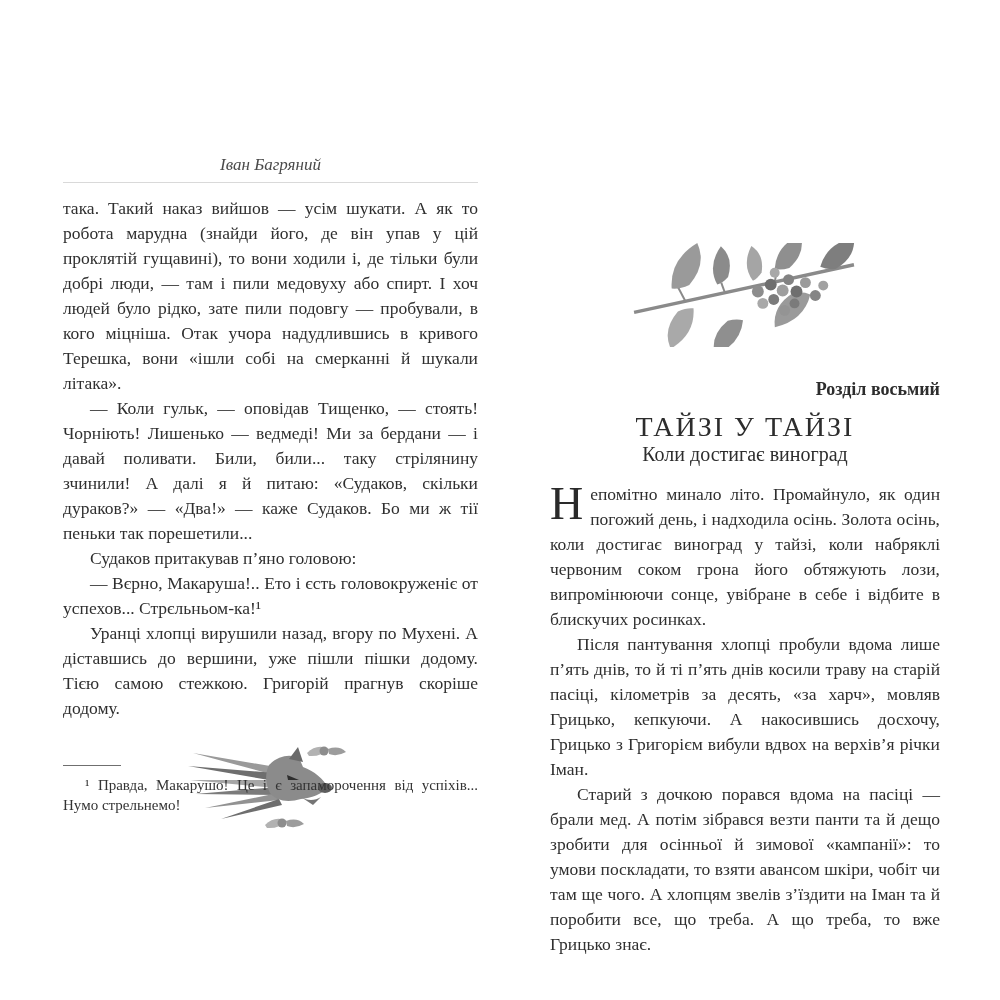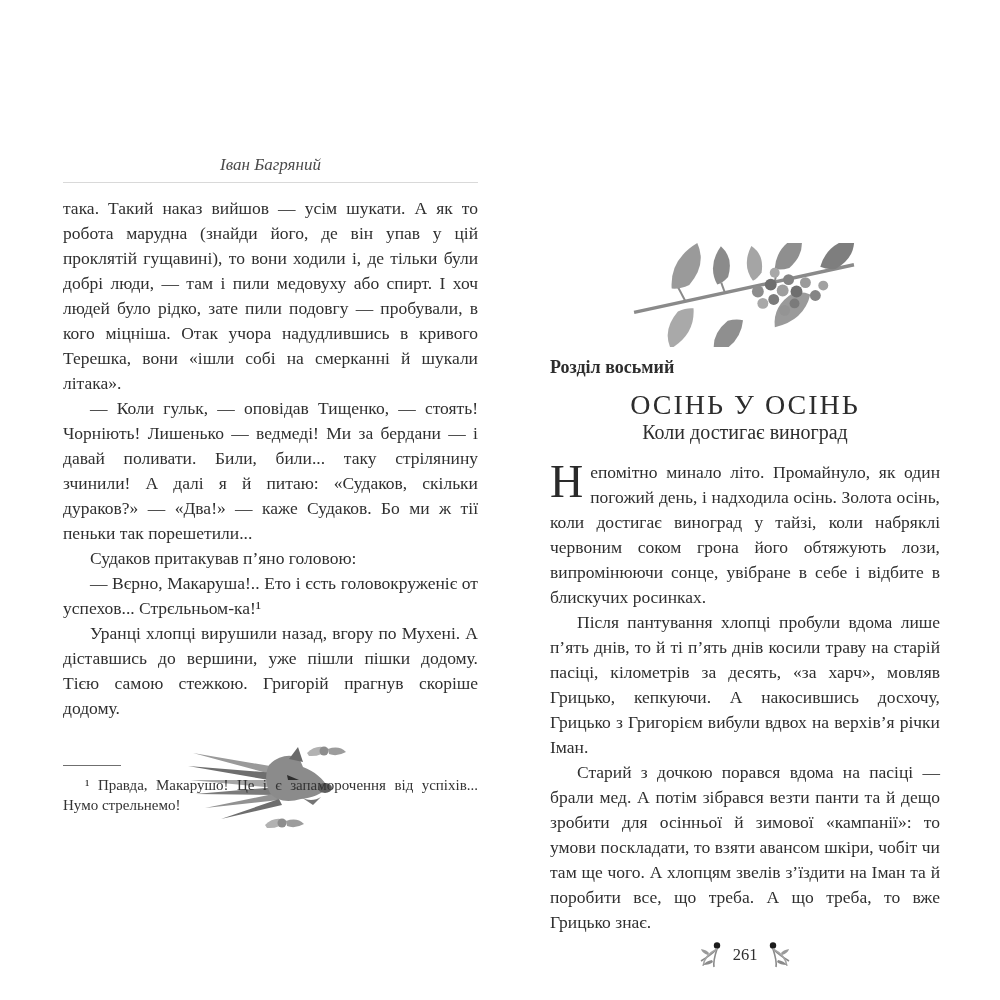--- a/index.html
+++ b/index.html
@@ -28,21 +28,21 @@
   .footnote-rule { width: 58px; height: 0; border-top: 1px solid #6f6f6f; margin-bottom: 9px; }
   .footnote-text {
     margin: 0; font-size: 15px; line-height: 20px;
     text-align: justify; text-indent: 22px; color: #333333;
   }
 
   
   .page-right { position: absolute; left: 550px; top: 243px; width: 390px; }
   .chapter-ornament { text-align: center; height: 104px; }
   .chapter-label {
-    text-align: left; font-weight: bold; font-size: 18px; margin-top: 10px; color: #2d2d2d;
+    text-align: right; font-weight: bold; font-size: 18px; margin-top: 32px; color: #2d2d2d;
   }
   .chapter-title {
     text-align: center; font-weight: normal; font-size: 28px;
     letter-spacing: 2px; margin: 11px 0 0 0; color: #2d2d2d;
   }
   .chapter-subtitle { text-align: center; font-size: 20px; color: #2d2d2d; }
   .page-right .body-text { margin-top: 16px; }
   .dropcap {
     float: left; font-size: 46px; line-height: 41px;
     padding: 1px 7px 0 0; color: #2a2a2a;
@@ -141,42 +141,23 @@
           <circle cx="191" cy="53" r="5.5" fill="#858585"></circle>
           <circle cx="160" cy="68" r="5.5" fill="#949494"></circle>
           <circle cx="150" cy="30" r="5" fill="#a8a8a8"></circle>
           <circle cx="170" cy="61" r="5" fill="#7b7b7b"></circle>
           <circle cx="199" cy="43" r="5" fill="#a1a1a1"></circle>
         </g>
       </svg>
     </div>
 
     <div class="chapter-label">Розділ восьмий</div>
-    <h1 class="chapter-title">ОСІНЬ У ОСІНЬ</h1>
+    <h1 class="chapter-title">ТАЙЗІ У ТАЙЗІ</h1>
     <div class="chapter-subtitle">Коли достигає виноград</div>
 
     <div class="body-text">
       <p class="noindent"><span class="dropcap">Н</span><span>епомітно минало літо. Промайнуло, як один погожий день, і надходила осінь. Золота осінь, коли достигає виноград у тайзі, коли набряклі червоним соком грона його обтяжують лози, випромінюючи сонце, увібране в себе і відбите в блискучих росинках.</span></p>
       <p>Після пантування хлопці пробули вдома лише п’ять днів, то й ті п’ять днів косили траву на старій пасіці, кілометрів за десять, «за харч», мовляв Грицько, кепкуючи. А накосившись досхочу, Грицько з Григорієм вибули вдвох на верхів’я річки Іман.</p>
       <p>Старий з дочкою порався вдома на пасіці — брали мед. А потім зібрався везти панти та й дещо зробити для осінньої й зимової «кампанії»: то умови поскладати, то взяти авансом шкіри, чобіт чи там ще чого. А хлопцям звелів з’їздити на Іман та й поробити все, що треба. А що треба, то вже Грицько знає.</p>
     </div>
 
-    <div class="page-number-row">
-      <svg class="sprig" viewBox="0 0 26 27">
-        <circle cx="17" cy="4.5" r="3.2" fill="#1c1c1c"></circle>
-        <path d="M17,8 C12,13 6,17 1,20" stroke="#8a8a8a" stroke-width="1.6" fill="none"></path>
-        <path d="M17,8 C15,14 13,20 14,26" stroke="#8a8a8a" stroke-width="1.6" fill="none"></path>
-        <path d="M17,8 C9,12 4,18 3,25" stroke="#a5a5a5" stroke-width="1.4" fill="none"></path>
-        <path d="M8,14 Q2,12 1,8 Q7,9 9,12 Z" fill="#9a9a9a"></path>
-        <path d="M12,19 Q6,20 3,24 Q10,24 13,21 Z" fill="#8a8a8a"></path>
-      </svg>
-      <span class="pagenum">261</span>
-      <svg class="sprig mirror" viewBox="0 0 26 27">
-        <circle cx="17" cy="4.5" r="3.2" fill="#1c1c1c"></circle>
-        <path d="M17,8 C12,13 6,17 1,20" stroke="#8a8a8a" stroke-width="1.6" fill="none"></path>
-        <path d="M17,8 C15,14 13,20 14,26" stroke="#8a8a8a" stroke-width="1.6" fill="none"></path>
-        <path d="M17,8 C9,12 4,18 3,25" stroke="#a5a5a5" stroke-width="1.4" fill="none"></path>
-        <path d="M8,14 Q2,12 1,8 Q7,9 9,12 Z" fill="#9a9a9a"></path>
-        <path d="M12,19 Q6,20 3,24 Q10,24 13,21 Z" fill="#8a8a8a"></path>
-      </svg>
-    </div>
   </div>
 </div>
 
 </body></html>

